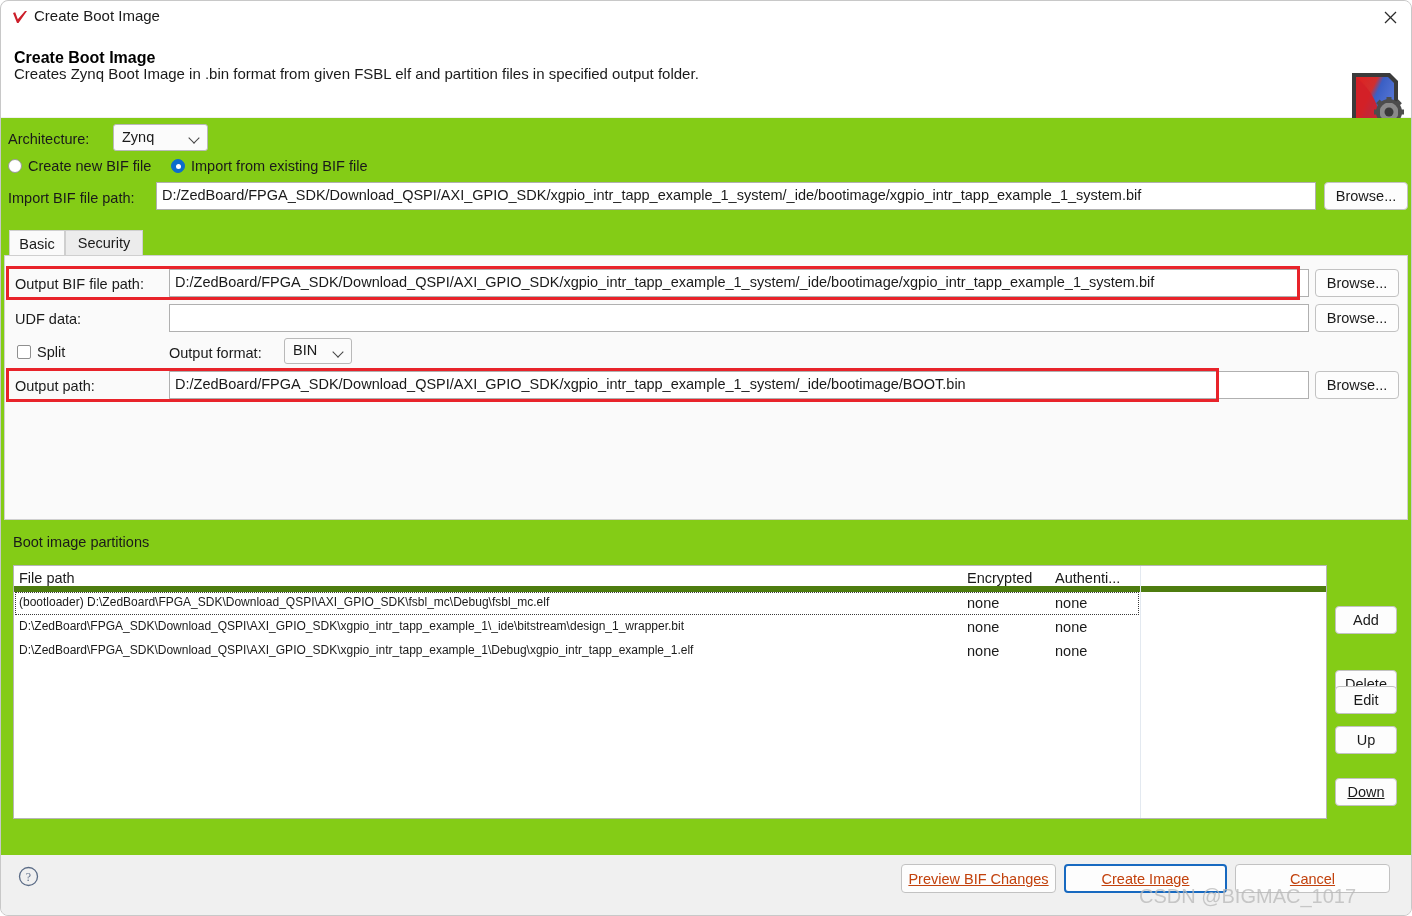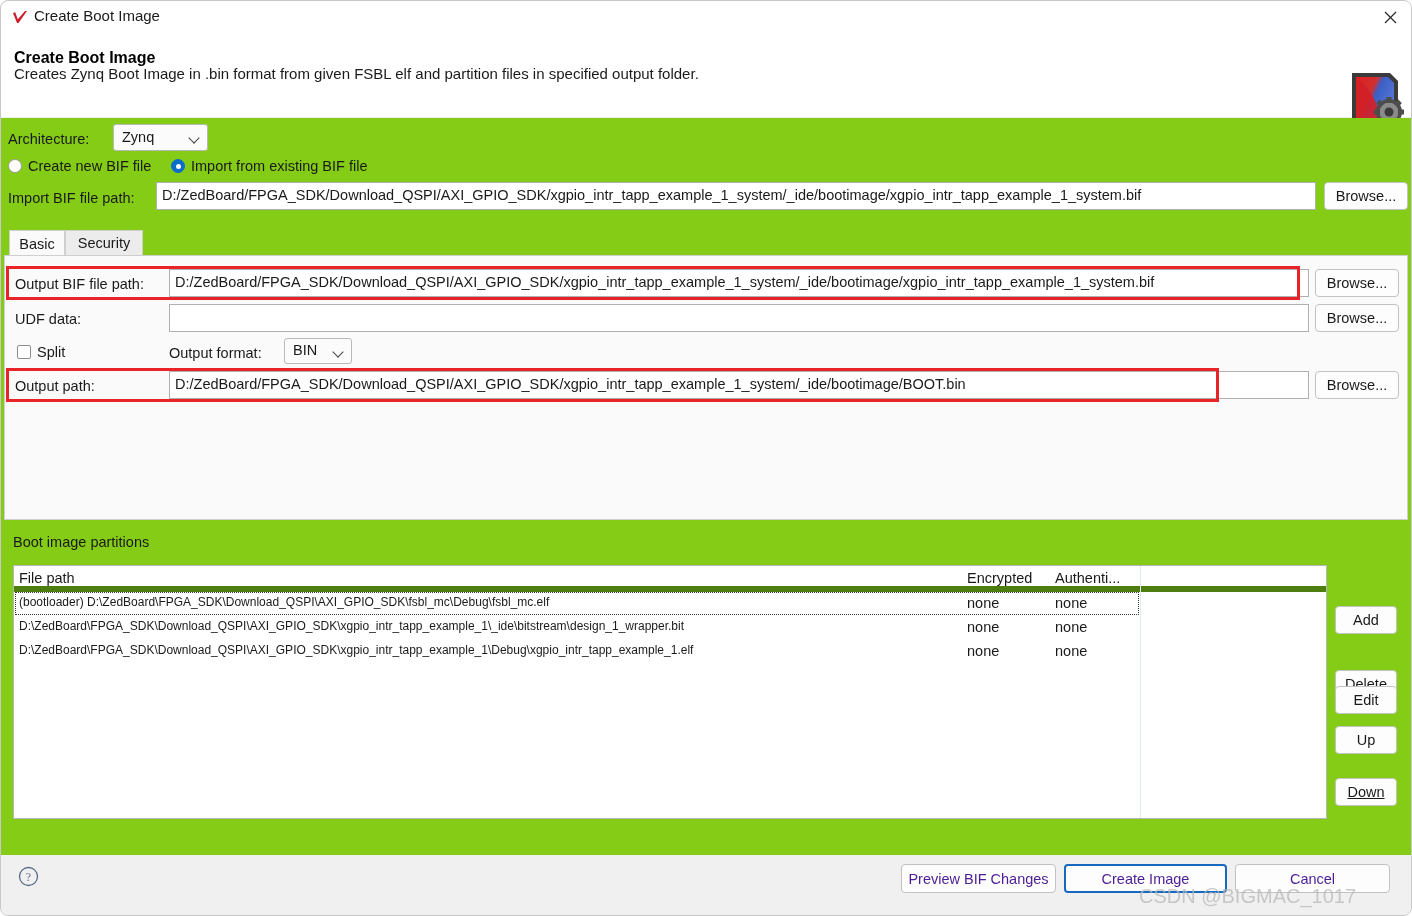--- a/index.html
+++ b/index.html
@@ -224,22 +224,22 @@
     position:absolute;left:0;top:854px;width:1412px;height:62px;
     background:#f0f0f0;
     border-bottom-left-radius:8px;border-bottom-right-radius:8px;
   }
   #help-icon{
     position:absolute;left:17px;top:11px;width:21px;height:21px;
   }
   .foot-btn{
     position:absolute;top:9px;height:29px;
     background:#fdfdfd;border:1px solid #c2c2c2;border-radius:4px;
-    box-sizing:border-box;font-size:14.5px;color:#4c1d95;
-    display:flex;align-items:center;justify-content:center;
+    box-sizing:border-box;font-size:14.5px;color:#c2410c;
+    display:flex;align-items:center;justify-content:center;text-decoration:underline;
   }
   #btn-preview{left:900px;width:155px;}
   #btn-create{left:1063px;width:163px;border:2px solid #1769c0;border-radius:4px;background:#fdfdfd;}
   #btn-cancel{left:1234px;width:155px;}
   
   #watermark{
     position:absolute;left:1138px;top:884px;
     font-size:20px;color:#b9b9b9;opacity:.75;white-space:nowrap;
     font-family:"Liberation Sans", sans-serif;
   }

